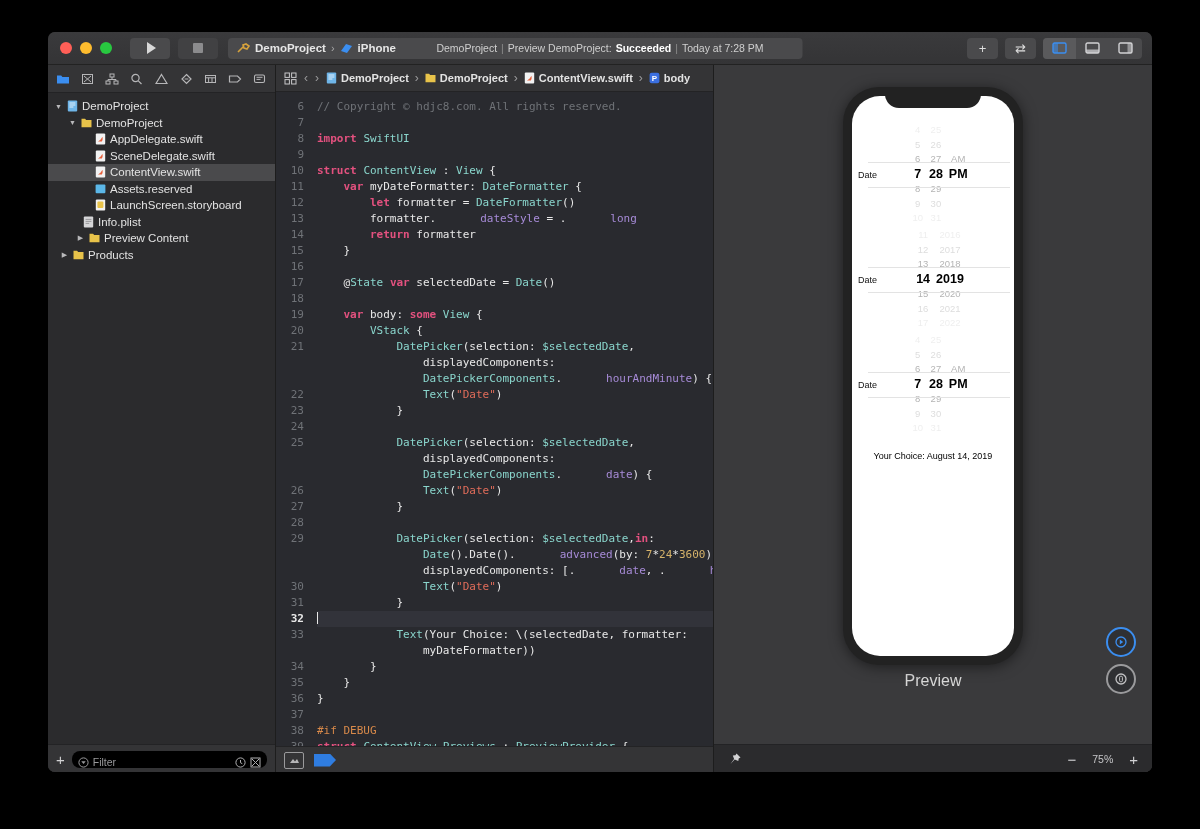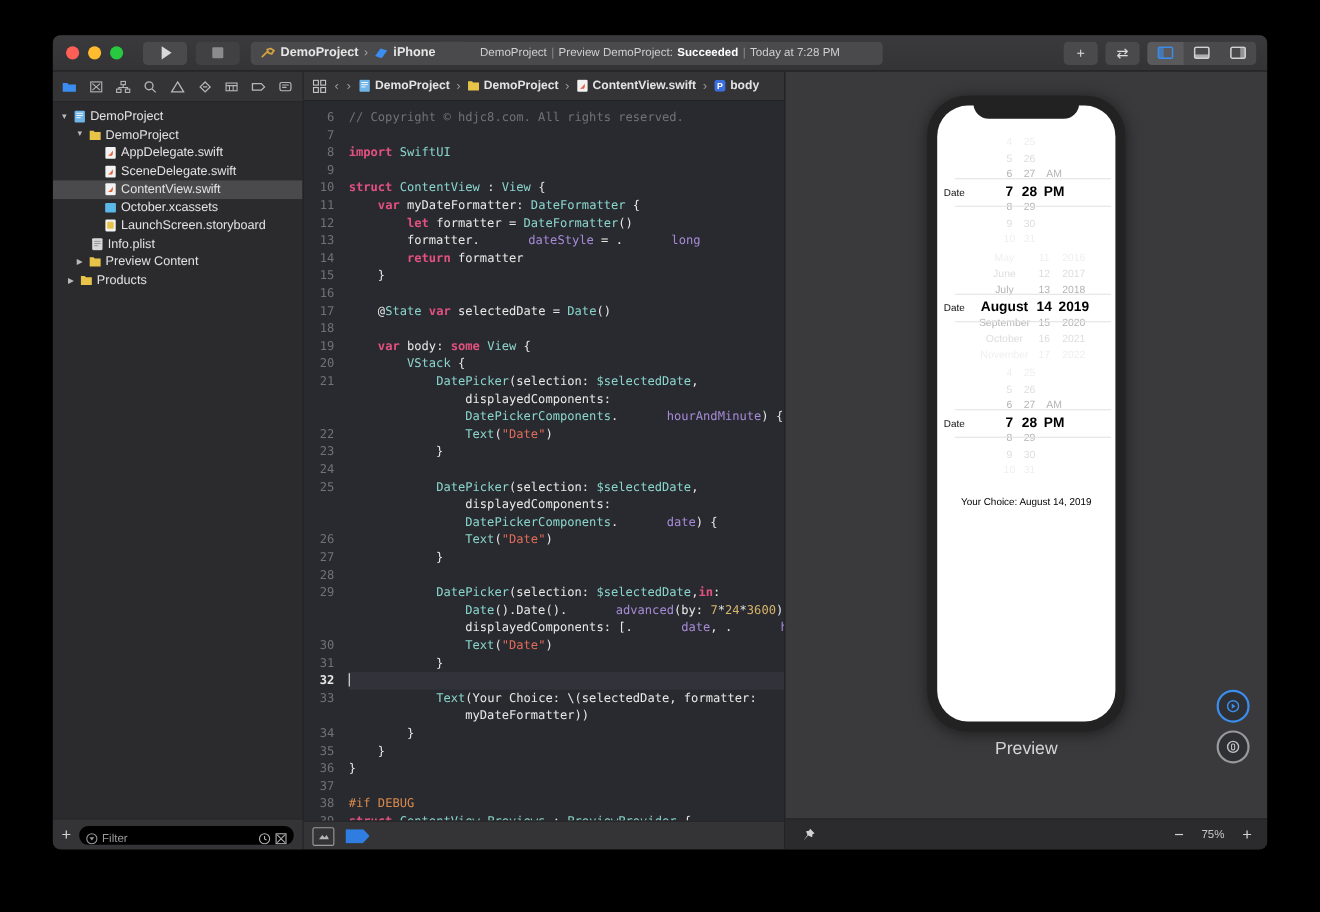--- a/index.html
+++ b/index.html
@@ -264,39 +264,39 @@
                 <rect x="0.8" y="0.6" width="9.4" height="10.8" rx="1" fill="#f2f2f2"></rect>
                 <path d="M3 8.6c2-1.2 3.6-3 4.4-4.8.5 1.9.3 3.6-.6 4.8z" fill="#e8603c"></path>
               </svg>
               <span>ContentView.swift</span>
             </div>
             <div class="row" style="padding-left: 34px;">
               <span class="tri empty">▶</span>
               <svg width="11" height="12" viewBox="0 0 11 12">
                 <rect x="0.6" y="1.6" width="9.8" height="8.6" rx="1" fill="#5bb7e8"></rect>
               </svg>
-              <span>October.xcassets</span>
+              <span>Assets.reserved</span>
             </div>
             <div class="row" style="padding-left: 34px;">
               <span class="tri empty">▶</span>
               <svg width="11" height="12" viewBox="0 0 11 12">
                 <rect x="0.8" y="0.6" width="9.4" height="10.8" rx="1" fill="#f2f2f2"></rect>
                 <rect x="2.4" y="2.6" width="6" height="6.4" rx="1" fill="#e8c34a"></rect>
               </svg>
               <span>LaunchScreen.storyboard</span>
             </div>
             <div class="row" style="padding-left: 22px;">
               <span class="tri empty">▶</span>
               <svg width="11" height="12" viewBox="0 0 11 12">
                 <rect x="0.8" y="0.6" width="9.4" height="10.8" rx="1" fill="#d6d6d8"></rect>
                 <path d="M2.6 3.4h5.8M2.6 5.4h5.8M2.6 7.4h3.6" stroke="#8a8a8c" stroke-width=".8"></path>
               </svg>
               <span>Info.plist</span>
             </div>
-            <div class="row" style="padding-left: 20px;">
+            <div class="row" style="padding-left: 28px;">
               <span class="tri">▶</span>
               <svg width="11" height="12" viewBox="0 0 11 12">
                 <path d="M0.5 1.8h3.6l1 1.2H10.5v7.2H0.5z" fill="#e8c34a"></path>
               </svg>
               <span>Preview Content</span>
             </div>
             <div class="row" style="padding-left: 12px;">
               <span class="tri">▶</span>
               <svg width="11" height="12" viewBox="0 0 11 12">
                 <path d="M0.5 1.8h3.6l1 1.2H10.5v7.2H0.5z" fill="#e8c34a"></path>
@@ -465,29 +465,20 @@
                         <div class="w-item f1">&nbsp;</div>
                         <div class="w-item f2">&nbsp;</div>
                       </div>
                     </div>
                   </div>
                   <div class="picker">
                     <div class="pkLabel">Date</div>
                     <div class="selband"></div>
                     <div class="wheels">
                       <div class="wheel ">
-                        <div class="w-item f2">May</div>
-                        <div class="w-item f1">June</div>
-                        <div class="w-item">July</div>
-                        <div class="w-item sel">August</div>
-                        <div class="w-item">September</div>
-                        <div class="w-item f1">October</div>
-                        <div class="w-item f2">November</div>
-                      </div>
-                      <div class="wheel ">
                         <div class="w-item f2">11</div>
                         <div class="w-item f1">12</div>
                         <div class="w-item">13</div>
                         <div class="w-item sel">14</div>
                         <div class="w-item">15</div>
                         <div class="w-item f1">16</div>
                         <div class="w-item f2">17</div>
                       </div>
                       <div class="wheel ">
                         <div class="w-item f2">2016</div>

